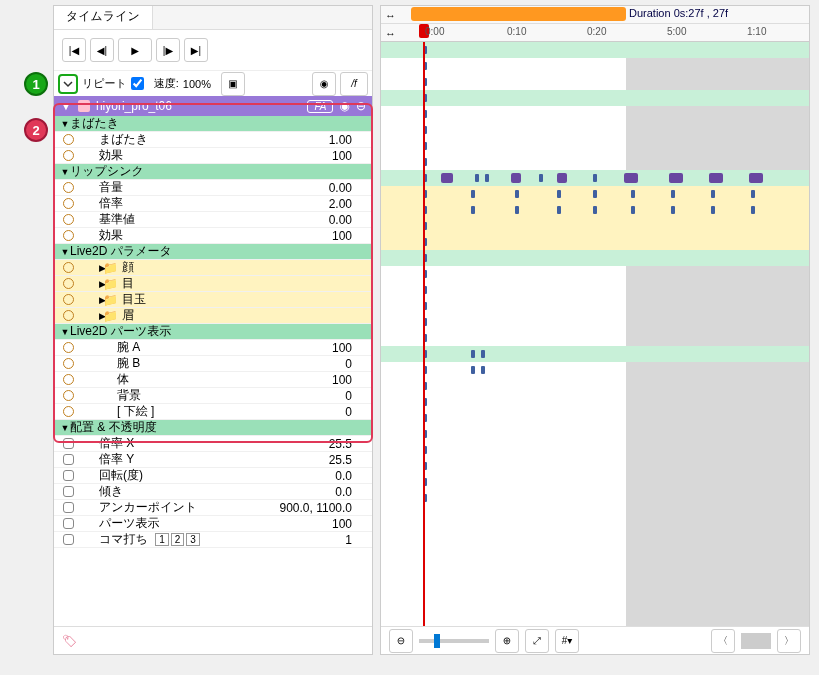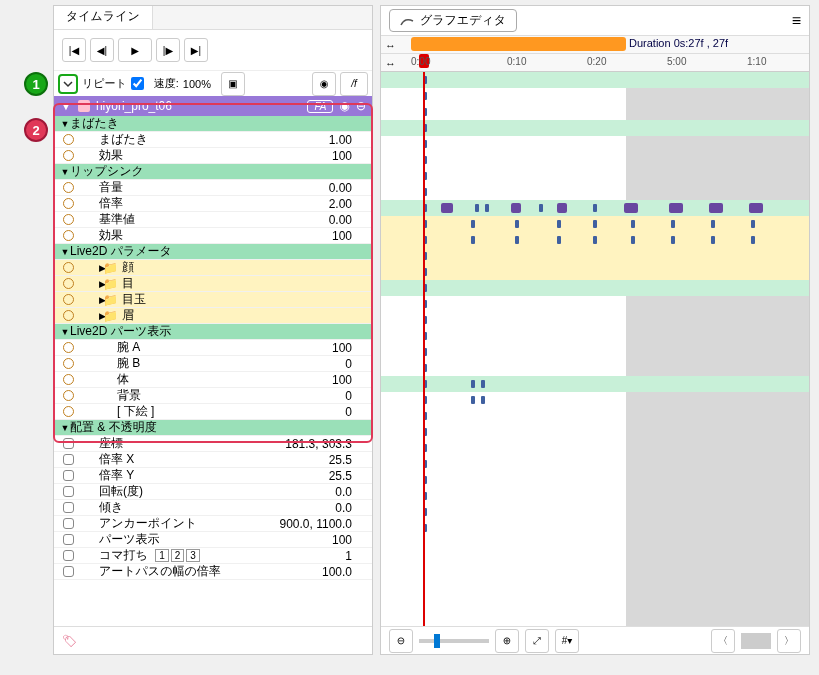--- a/index.html
+++ b/index.html
@@ -170,25 +170,20 @@
         <span class="val">0</span>
       </div>
       <div class="row ">
         <span class="keycircle"></span>
         <span class="indent2">[ 下絵 ]</span>
         <span class="val">0</span>
       </div>
       <div class="row sec"><span class="expand">▼</span>配置 &amp; 不透明度</div>
       <div class="row ">
         <span class="stopwatch"></span>
-        <span class="indent1">座標</span>
-        <span class="val">181.3, 303.3</span>
-      </div>
-      <div class="row ">
-        <span class="stopwatch"></span>
         <span class="indent1">倍率 X</span>
         <span class="val">25.5</span>
       </div>
       <div class="row ">
         <span class="stopwatch"></span>
         <span class="indent1">倍率 Y</span>
         <span class="val">25.5</span>
       </div>
       <div class="row ">
         <span class="stopwatch"></span>
@@ -208,53 +203,39 @@
       <div class="row ">
         <span class="stopwatch"></span>
         <span class="indent1">パーツ表示</span>
         <span class="val">100</span>
       </div>
       <div class="row ">
         <span class="stopwatch"></span>
         <span class="indent1">コマ打ち <span style="border:1px solid #999;padding:0 3px;margin-left:4px;font-size:10px">1</span><span style="border:1px solid #999;padding:0 3px;margin-left:2px;font-size:10px">2</span><span style="border:1px solid #999;padding:0 3px;margin-left:2px;font-size:10px">3</span></span>
         <span class="val">1</span>
       </div>
-      <div class="row ">
-        <span class="stopwatch"></span>
-        <span class="indent1">アートパスの幅の倍率</span>
-        <span class="val">100.0</span>
-      </div>
     </div>
 
   <div class="footer">
     <span style="color:#e06080">🏷</span>
   </div>
 </div>
 
 <div class="panel right-panel">
-  <div class="toolbar-r">
-    <div class="graph-btn">
-      <svg width="14" height="12">
-          <path d="M1 10 Q5 2 13 6" stroke="#555" fill="none" stroke-width="1.5"></path>
-        </svg>
-      <span>グラフエディタ</span>
-    </div>
-    <span class="menu-icon">≡</span>
-  </div>
 
   <div class="duration-bar">
     <span style="position:absolute;left:4px;top:2px;font-size:11px">↔</span>
     <div class="dur-fill" style="left:30px; width:215px;"></div>
     <div class="dur-label" style="left:248px; top:1px;">Duration 0s:27f , 27f</div>
   </div>
 
   <div class="ruler">
     <span style="position:absolute;left:4px;top:2px;font-size:11px">↔</span>
     <div class="playhead-marker" style="left:38px"></div>
-    <span class="tick" style="left:30px">0:00</span>
+    <span class="tick" style="left:44px">0:00</span>
     <span class="tick" style="left:126px">0:10</span>
     <span class="tick" style="left:206px">0:20</span>
     <span class="tick" style="left:286px">5:00</span>
     <span class="tick" style="left:366px">1:10</span>
   </div>
 
   <div class="timeline-body" id="tl-body">
     <div class="shade" style="left:245px; right:0;"></div>
     <div class="playhead-line" style="left:42px"></div>
   <div class="tl-row green" style="top: 0px;">

